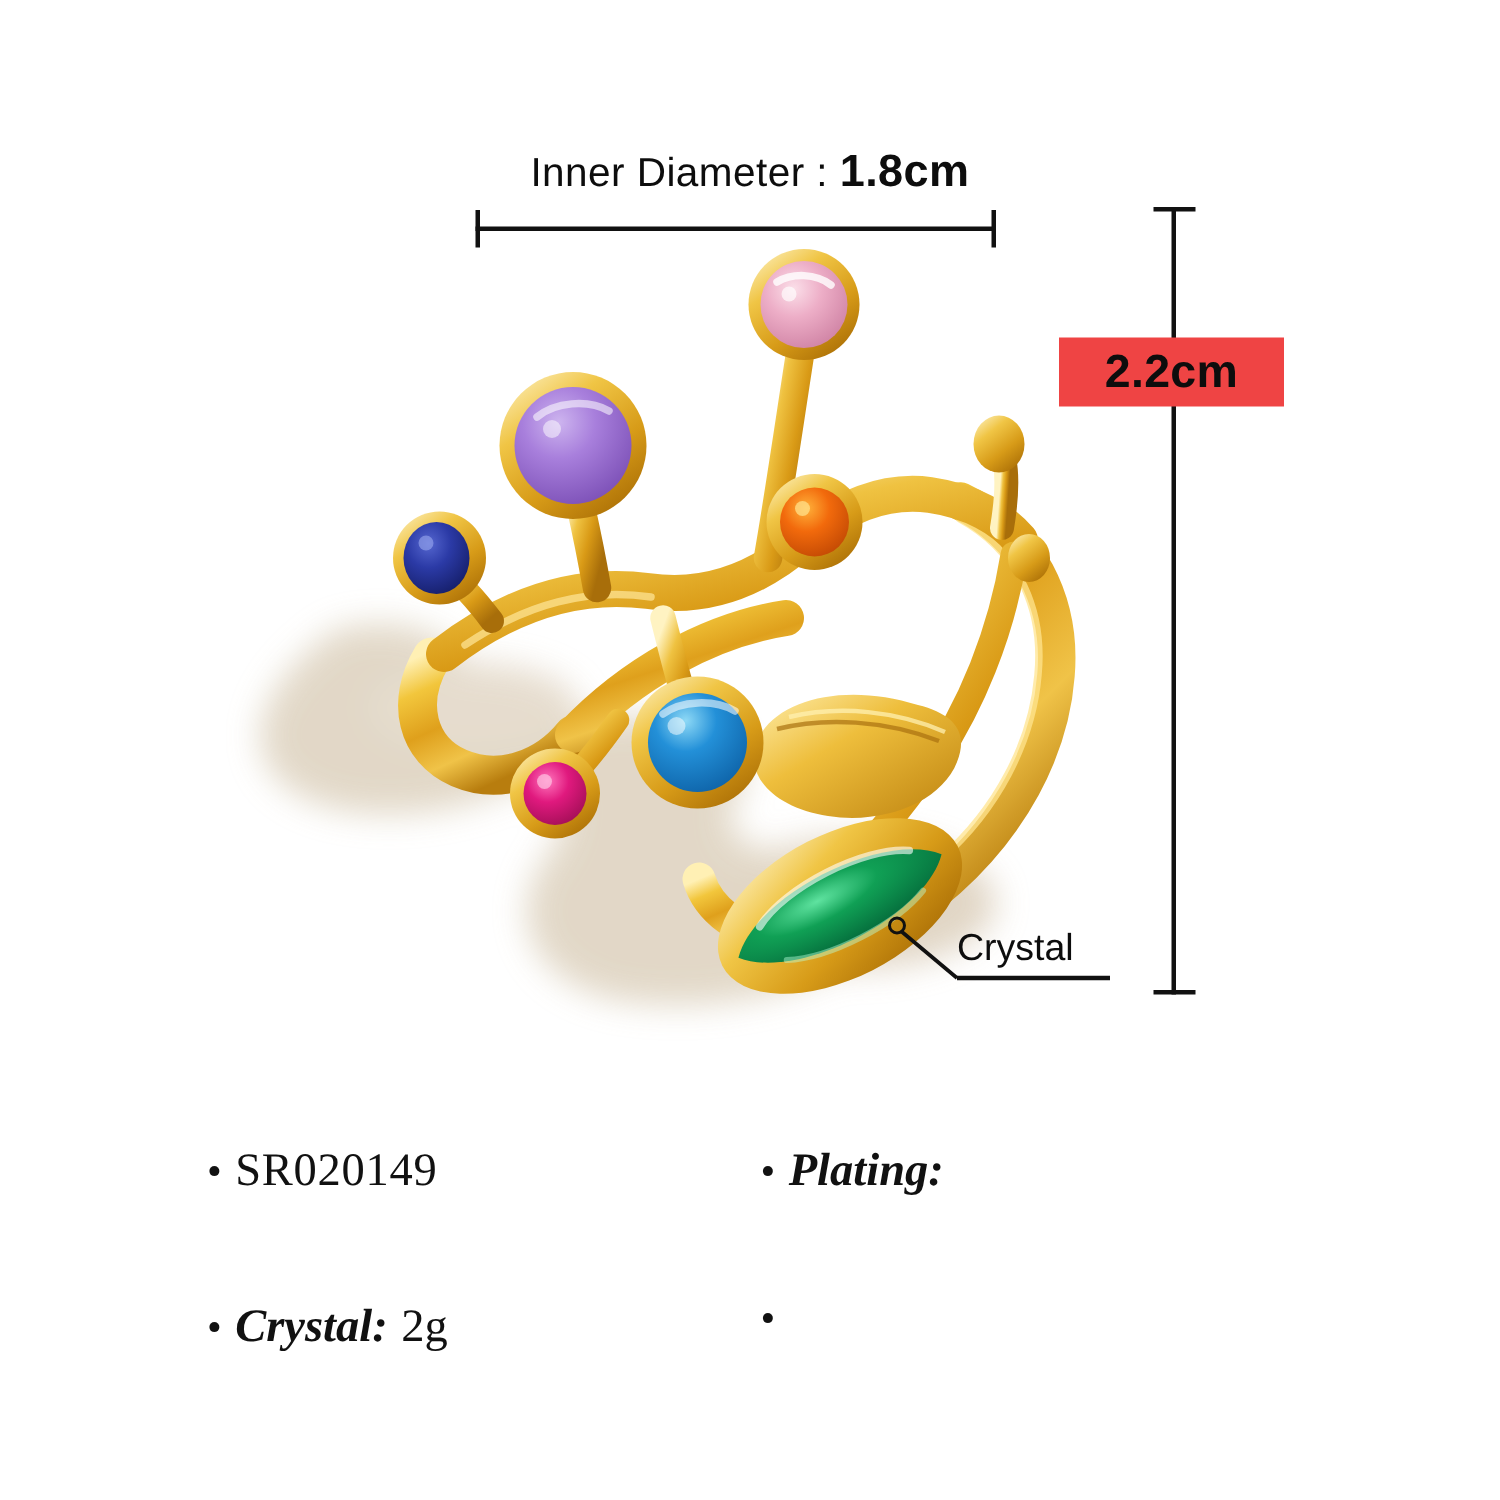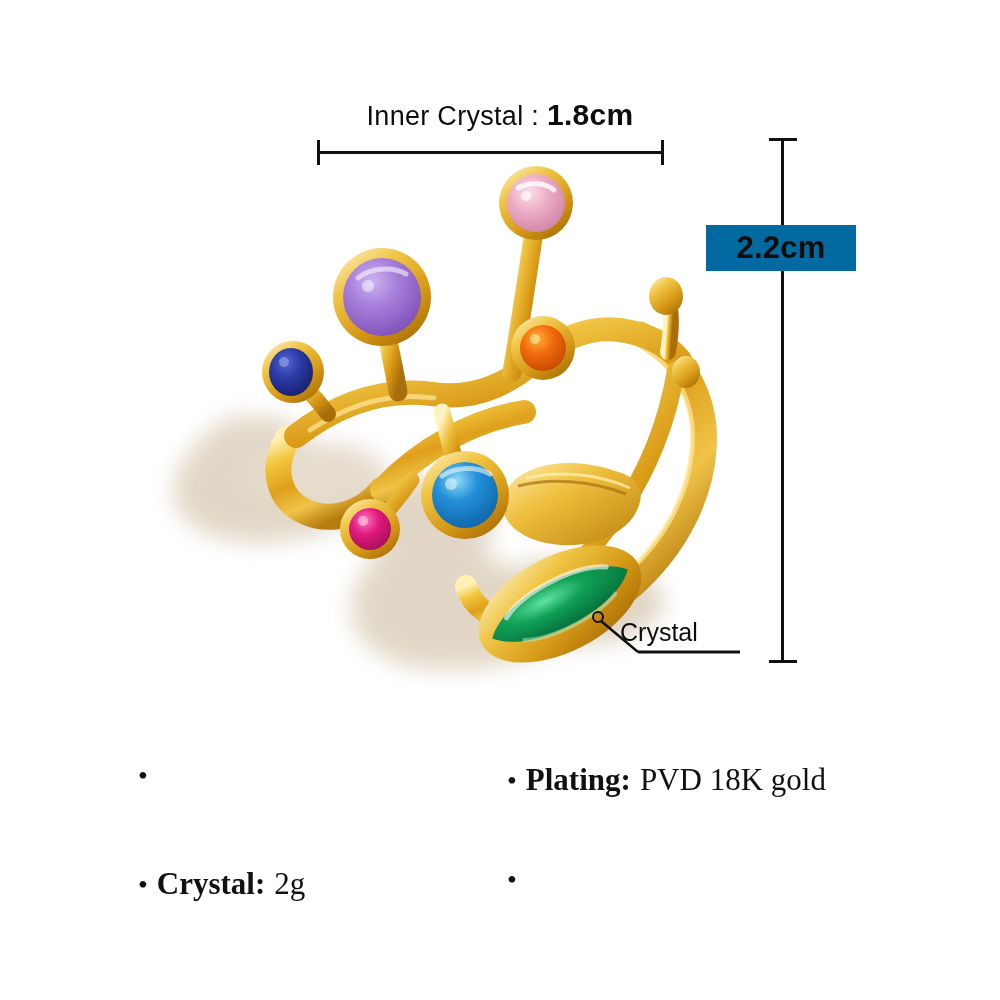--- a/index.html
+++ b/index.html
@@ -73,34 +73,34 @@
   }
   .dim-v-tick.top    { top: 138px; }
   .dim-v-tick.bottom { top: 660px; }
 
   .dim-label-v {
     position: absolute;
     left: 706px;
     top: 225px;
     width: 150px;
     text-align: center;
-    background: #0369a1;
+    background: #ef4444;
     padding: 5px 0;
     font-family: "Liberation Sans", sans-serif;
     font-size: 31px;
     font-weight: 600;
     color: #0d0d0d;
     letter-spacing: 0.2px;
     white-space: nowrap;
   }
 
   
   .callout-label {
     position: absolute;
-    left: 620px;
+    left: 638px;
     top: 618px;
     font-family: "Liberation Sans", sans-serif;
     font-size: 25px;
     color: #0d0d0d;
     white-space: nowrap;
   }
   .callout-svg {
     position: absolute;
     left: 580px;
     top: 600px;
@@ -156,33 +156,34 @@
 
   .spec-bullet {
     font-size: 28px;
     line-height: 1;
     margin-right: 9px;
     color: #111111;
   }
   .spec-key {
     font-weight: bold;
     margin-right: 9px;
+    font-style: italic;
   }
   .spec-val {
     font-weight: normal;
   }
   .spec-val.sku { letter-spacing: 0.5px; }
 </style>
 </head>
 <body>
 
 <div id="page">
 
   <div class="dim-label-h">
-    <span>Inner Crystal :</span>
+    <span>Inner Diameter :</span>
     <span class="dim-val">1.8cm</span>
   </div>
   <div class="dim-h-line"></div>
   <div class="dim-h-tick left"></div>
   <div class="dim-h-tick right"></div>
 
   <div class="dim-v-line"></div>
   <div class="dim-v-tick top"></div>
   <div class="dim-v-tick bottom"></div>
   <div class="dim-label-v">2.2cm</div>
@@ -373,25 +374,25 @@
     <path d="M21 21 L58 52" fill="none" stroke="#111111" stroke-width="2.5"></path>
     <path d="M58 52 L160 52" fill="none" stroke="#111111" stroke-width="3"></path>
   </svg>
   <div class="callout-label">Crystal</div>
 
   <div class="specs">
 
     <div class="spec-row r1">
       <div class="spec-item col1">
         <span class="spec-bullet">•</span>
+        <span class="spec-val sku">SR020149</span>
       </div>
       <div class="spec-item col2">
         <span class="spec-bullet">•</span>
         <span class="spec-key">Plating:</span>
-        <span class="spec-val">PVD 18K gold</span>
       </div>
     </div>
 
     <div class="spec-row r2">
       <div class="spec-item col1">
         <span class="spec-bullet">•</span>
         <span class="spec-key">Crystal:</span>
         <span class="spec-val">2g</span>
       </div>
       <div class="spec-item col2">

